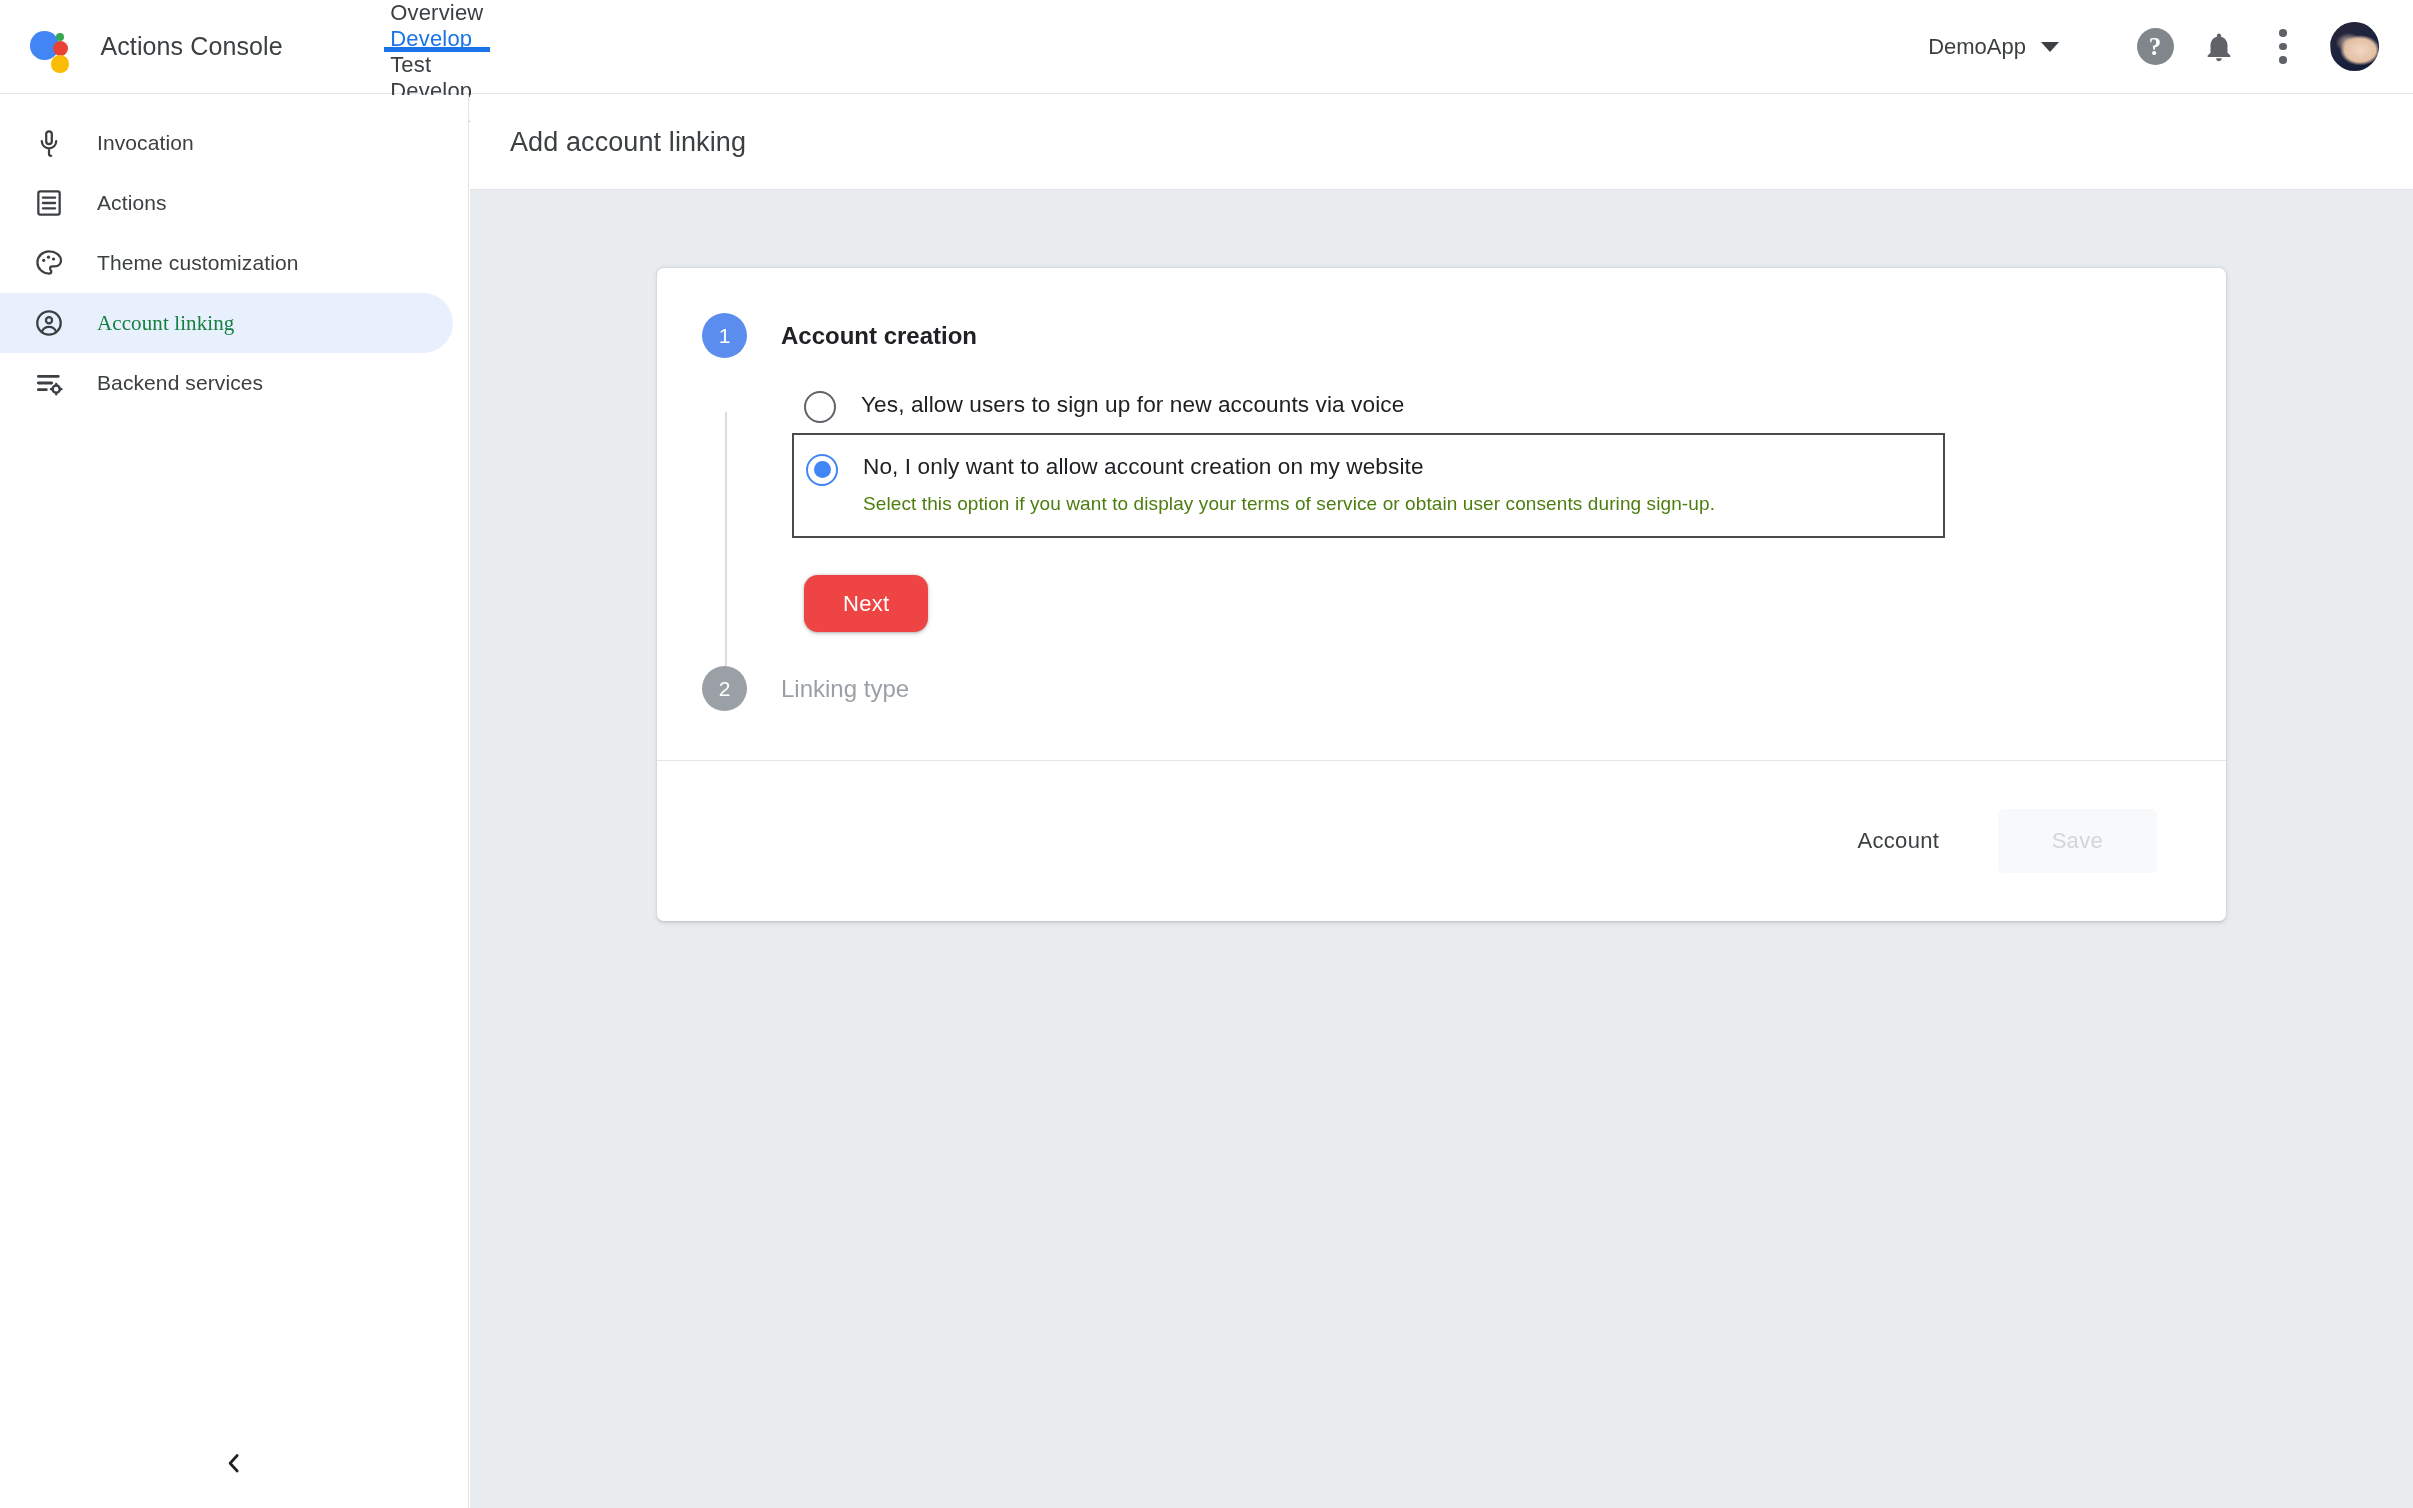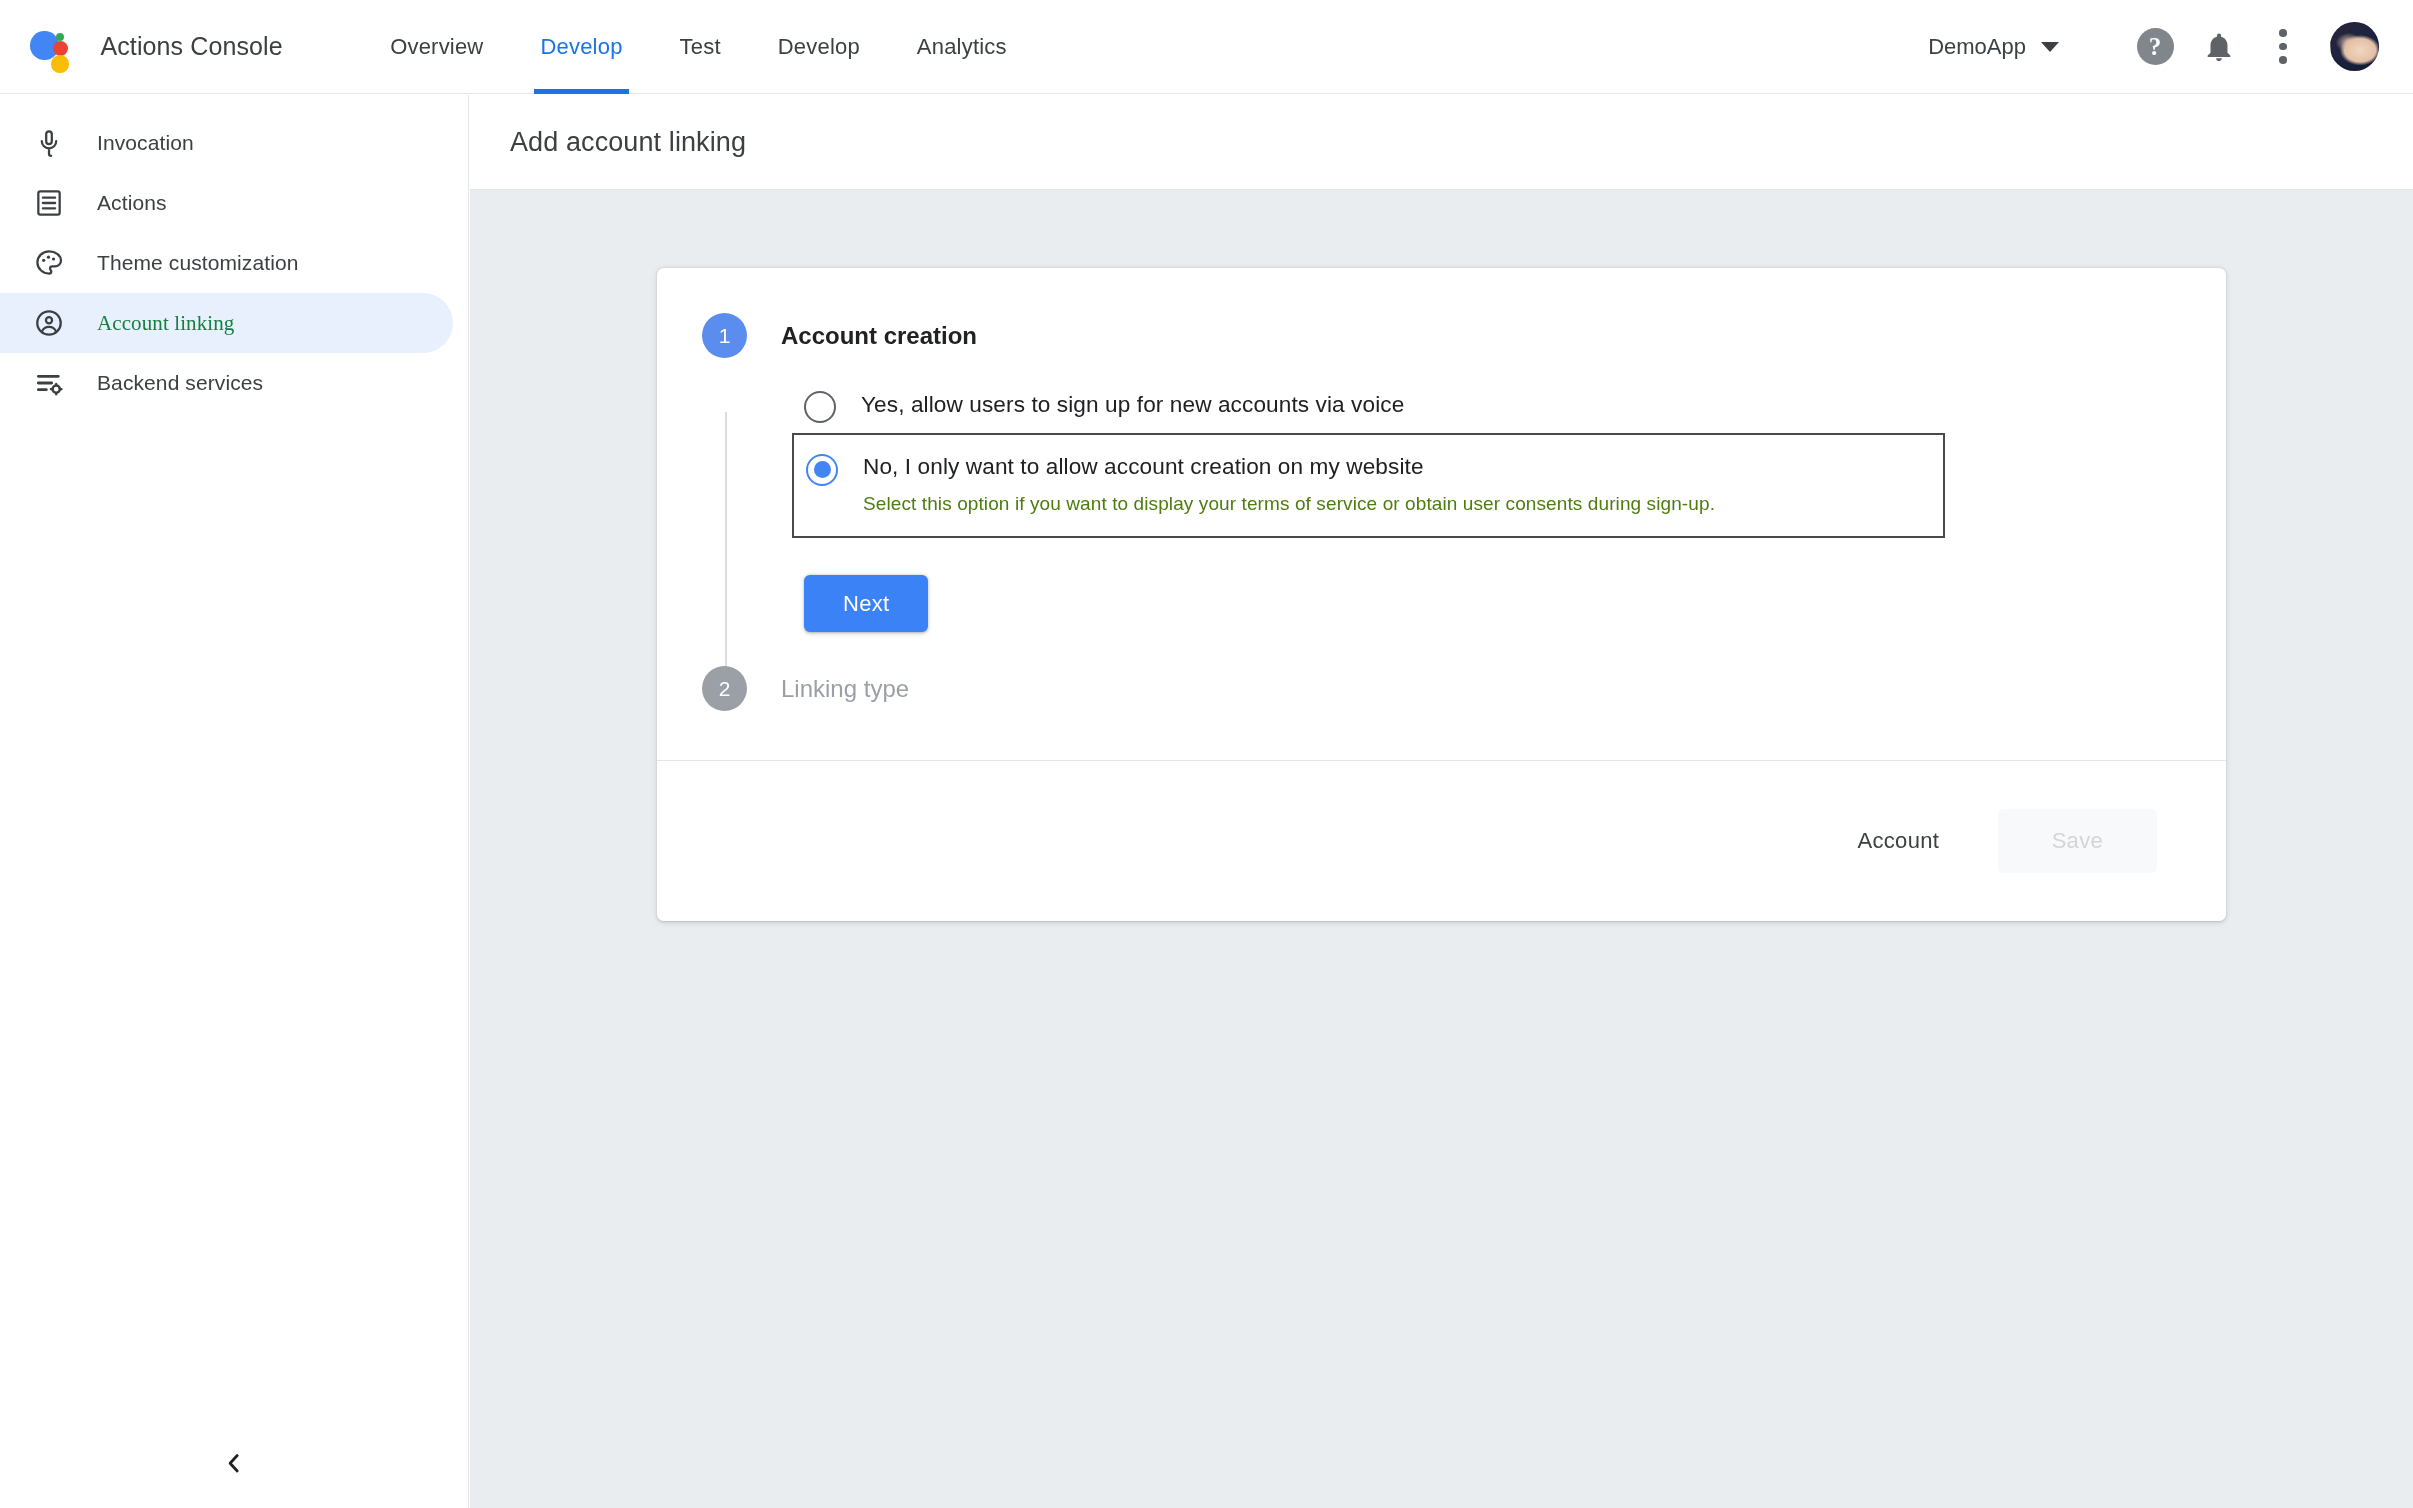--- a/index.html
+++ b/index.html
@@ -31,21 +31,21 @@
     position: absolute; left: 21px; top: 32px; width: 17.6px; height: 17.6px;
     border-radius: 50%; background: #fbbc05;
   }
   .assistant-logo .d-green {
     position: absolute; left: 26px; top: 10px; width: 8.4px; height: 8.4px;
     border-radius: 50%; background: #34a853;
   }
   .brand-title {
     margin-left: 23.5px; font-size: 25px; color: #3c4043; letter-spacing: 0.1px;
   }
-  .nav { display: flex; align-items: stretch; height: 94px; margin-left: 79px; }
+  .nav { display: flex; align-items: stretch; height: 94px; margin-left: 79px; flex-direction: column; }
   .nav-tab {
     position: relative; display: flex; align-items: center;
     padding: 0 28.5px; font-size: 22px; color: #3c4043; cursor: pointer;
     letter-spacing: 0.2px;
   }
   .nav-tab.active { color: #1a73e8; }
   .nav-tab.active::after {
     content: ""; position: absolute; left: 22px; right: 22px; bottom: 0;
     height: 5px; background: #1a73e8;
   }
@@ -177,22 +177,22 @@
     font-size: 22.6px; color: #202124; line-height: 34px; letter-spacing: 0.1px;
   }
   .radio-help {
     font-size: 19px; color: #4d7c0f; line-height: 30px; margin-top: 5px;
     letter-spacing: 0.1px;
   }
 
   .next-btn {
     margin-top: 37px; display: inline-flex; align-items: center;
     justify-content: center; height: 57px; padding: 0 39px;
-    background: #3b82f6; color: #fff; font-size: 22px; border: none;
-    border-radius: 6px; cursor: pointer; letter-spacing: 0.3px;
+    background: #ef4444; color: #fff; font-size: 22px; border: none;
+    border-radius: 14px; cursor: pointer; letter-spacing: 0.3px;
     box-shadow: 0 0.8px 2.5px rgba(60,64,67,.30), 0 1.7px 5px rgba(60,64,67,.15);
     font-family: "Liberation Sans", sans-serif;
   }
 
   .step2-wrap { padding-bottom: 49px; padding-top: 34px; }
 
   .card-footer {
     border-top: 0.8px solid #e3e5e8; height: 161px;
     display: flex; align-items: center; justify-content: flex-end;
     padding-right: 69px;

